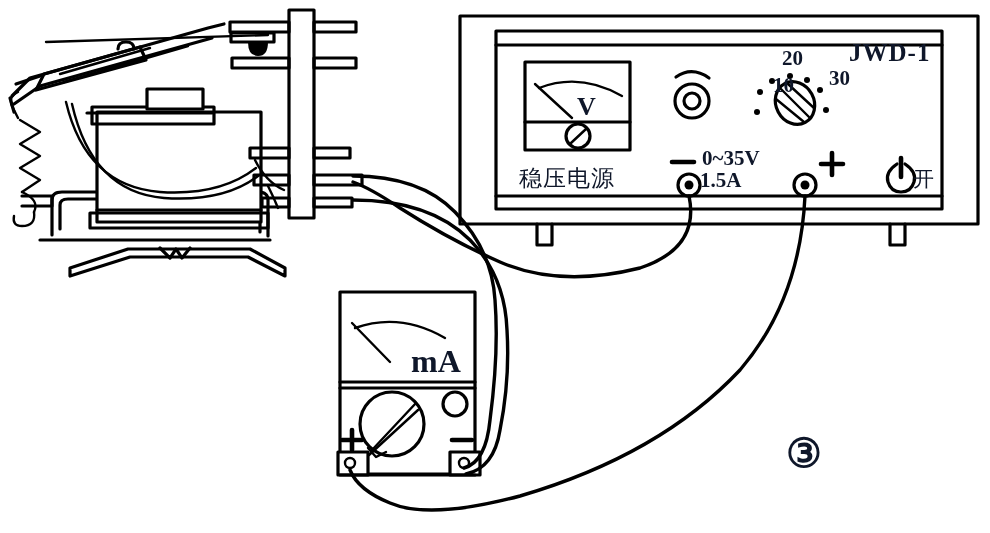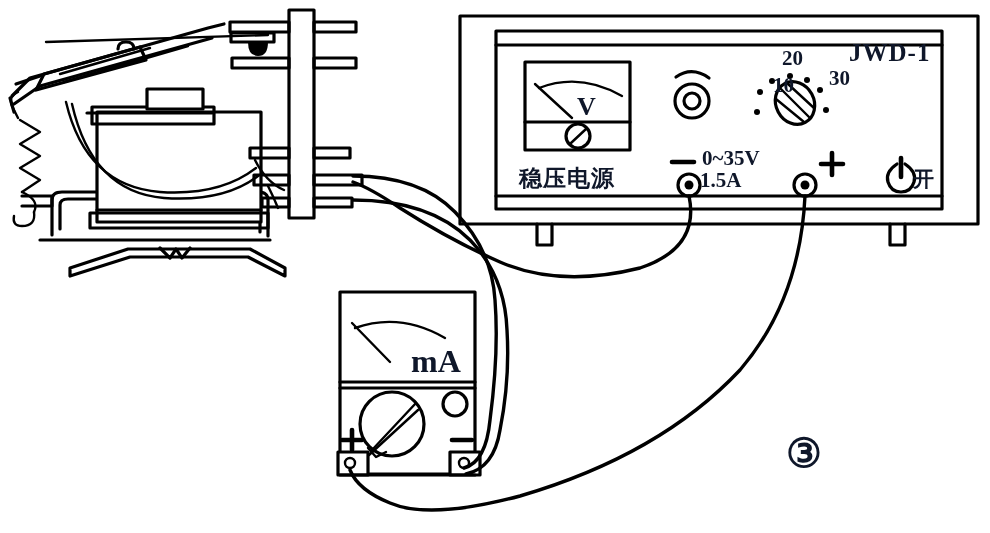--- a/index.html
+++ b/index.html
@@ -58,21 +58,21 @@
   .lbl {
     position: absolute;
     color: #0f172a;
     white-space: nowrap;
     font-family: "Liberation Serif", serif;
     font-weight: bold;
     line-height: 1;
   }
   .lbl-cn {
     font-family: "DejaVu Sans", sans-serif;
-    font-weight: bold;
+    font-weight: normal;
   }
 </style>
 </head>
 <body>
 
 <div id="stage">
 
   <svg viewBox="0 0 990 533" xmlns="http://www.w3.org/2000/svg">
 
     <g>

